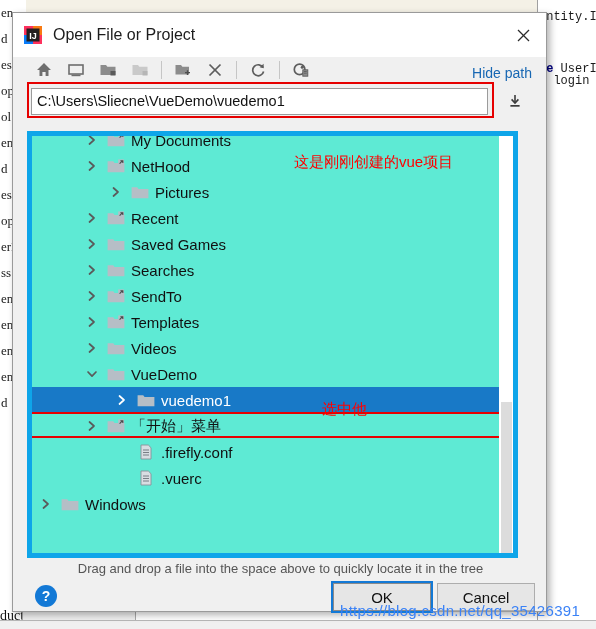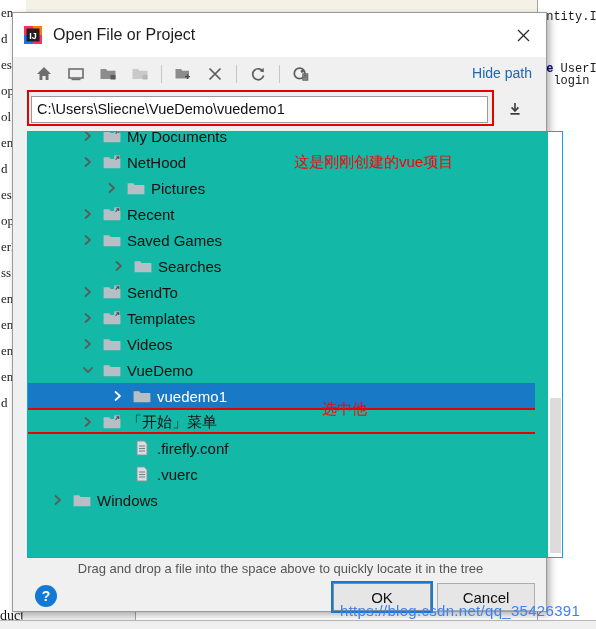--- a/index.html
+++ b/index.html
@@ -77,21 +77,21 @@
   .title-close {
     position: absolute; right: 0px; top: 0px;
     width: 46px; height: 44px;
     display: flex; align-items: center; justify-content: center;
     cursor: default; font-size: 17px; color: #2b2b2b;
     font-family: "DejaVu Sans", sans-serif;
   }
 
   
   .toolbar {
-    height: 34px; position: relative; background: #f0f0f0;
+    height: 26px; position: relative; background: #f0f0f0;
     display: flex; align-items: center; padding-left: 18px;
   }
   .tbtn {
     width: 26px; height: 26px; margin-right: 6px;
     display: flex; align-items: center; justify-content: center;
     cursor: default;
   }
   .tbtn.disabled { opacity: .38; }
   .tbsep { width: 1px; height: 18px; background: #c6c6c6; margin: 0 8px 0 2px; }
   .hide-path {
@@ -116,22 +116,22 @@
     outline: none;
   }
   .path-down {
     position: absolute; right: 6px; top: 7px;
     width: 22px; height: 22px;
     display: flex; align-items: center; justify-content: center;
   }
 
   
   .tree-outer {
-    position: absolute; left: 14px; top: 118px; width: 536px; height: 427px;
-    background: #14b8a6; border: 1px solid #0ea5e9;
+    position: absolute; left: 14px; top: 118px; width: 491px; height: 427px;
+    background: #5eead4; border: 5px solid #0ea5e9;
     overflow: hidden;
   }
   .tree {
     position: absolute; left: 0; top: -9px; width: 507px;
   }
   .row {
     height: 26px; display: flex; align-items: center;
     font-size: 15px; color: #111; white-space: nowrap;
     position: relative; cursor: default;
   }
@@ -370,21 +370,21 @@
               <path d="M2.5 2 L7 6 L2.5 10" fill="none" stroke="#5a5a5a" stroke-width="1.7" stroke-linecap="round" stroke-linejoin="round"></path>
             </svg>
           </span>
           <span class="ico" style="margin-left: 6px;">
             <svg width="18" height="15" viewBox="0 0 18 15">
               <path d="M0.6 2.2 H6.2 L7.6 4.0 H17.4 V13.2 H0.6 Z" fill="#b6bec6"></path>
             </svg>
           </span>
           <span class="lbl">Saved Games</span>
         </div>
-        <div class="row" style="padding-left: 83px;">
+        <div class="row" style="padding-left: 52px;">
           <span class="arrow">
             <svg width="10" height="12" viewBox="0 0 10 12">
               <path d="M2.5 2 L7 6 L2.5 10" fill="none" stroke="#5a5a5a" stroke-width="1.7" stroke-linecap="round" stroke-linejoin="round"></path>
             </svg>
           </span>
           <span class="ico" style="margin-left: 6px;">
             <svg width="18" height="15" viewBox="0 0 18 15">
               <path d="M0.6 2.2 H6.2 L7.6 4.0 H17.4 V13.2 H0.6 Z" fill="#b6bec6"></path>
             </svg>
           </span>
@@ -492,21 +492,21 @@
           <span class="ico" style="margin-left: 6px;">
             <svg width="14" height="16" viewBox="0 0 14 16">
               <path d="M2 1 H9.3 L12 3.7 V15 H2 Z" fill="#d8dde2" stroke="#8b9199" stroke-width="0.9"></path>
               <line x1="4" y1="6" x2="10" y2="6" stroke="#6d737a" stroke-width="0.9"></line>
               <line x1="4" y1="8.5" x2="10" y2="8.5" stroke="#6d737a" stroke-width="0.9"></line>
               <line x1="4" y1="11" x2="10" y2="11" stroke="#6d737a" stroke-width="0.9"></line>
             </svg>
           </span>
           <span class="lbl">.vuerc</span>
         </div>
-        <div class="row" style="padding-left: 22px;">
+        <div class="row" style="padding-left: 6px;">
           <span class="arrow">
             <svg width="10" height="12" viewBox="0 0 10 12">
               <path d="M2.5 2 L7 6 L2.5 10" fill="none" stroke="#5a5a5a" stroke-width="1.7" stroke-linecap="round" stroke-linejoin="round"></path>
             </svg>
           </span>
           <span class="ico" style="margin-left: 6px;">
             <svg width="18" height="15" viewBox="0 0 18 15">
               <path d="M0.6 2.2 H6.2 L7.6 4.0 H17.4 V13.2 H0.6 Z" fill="#b6bec6"></path>
             </svg>
           </span>

